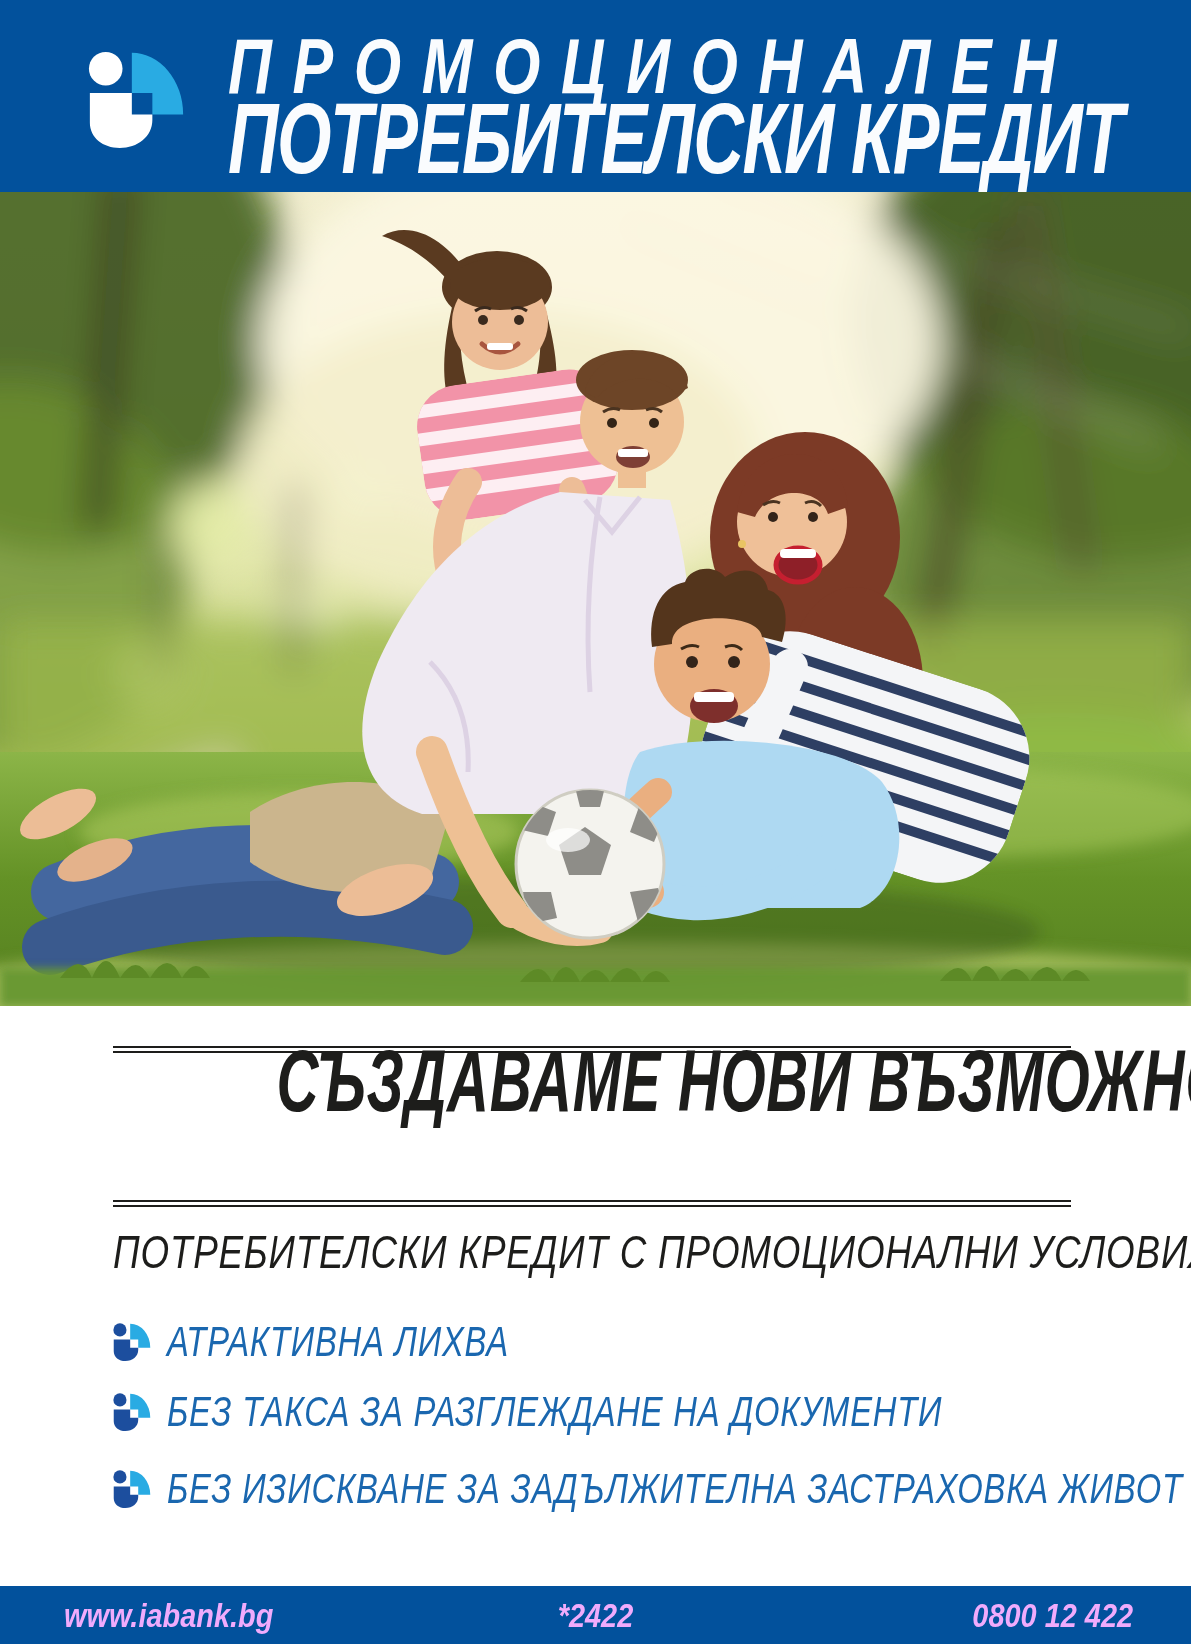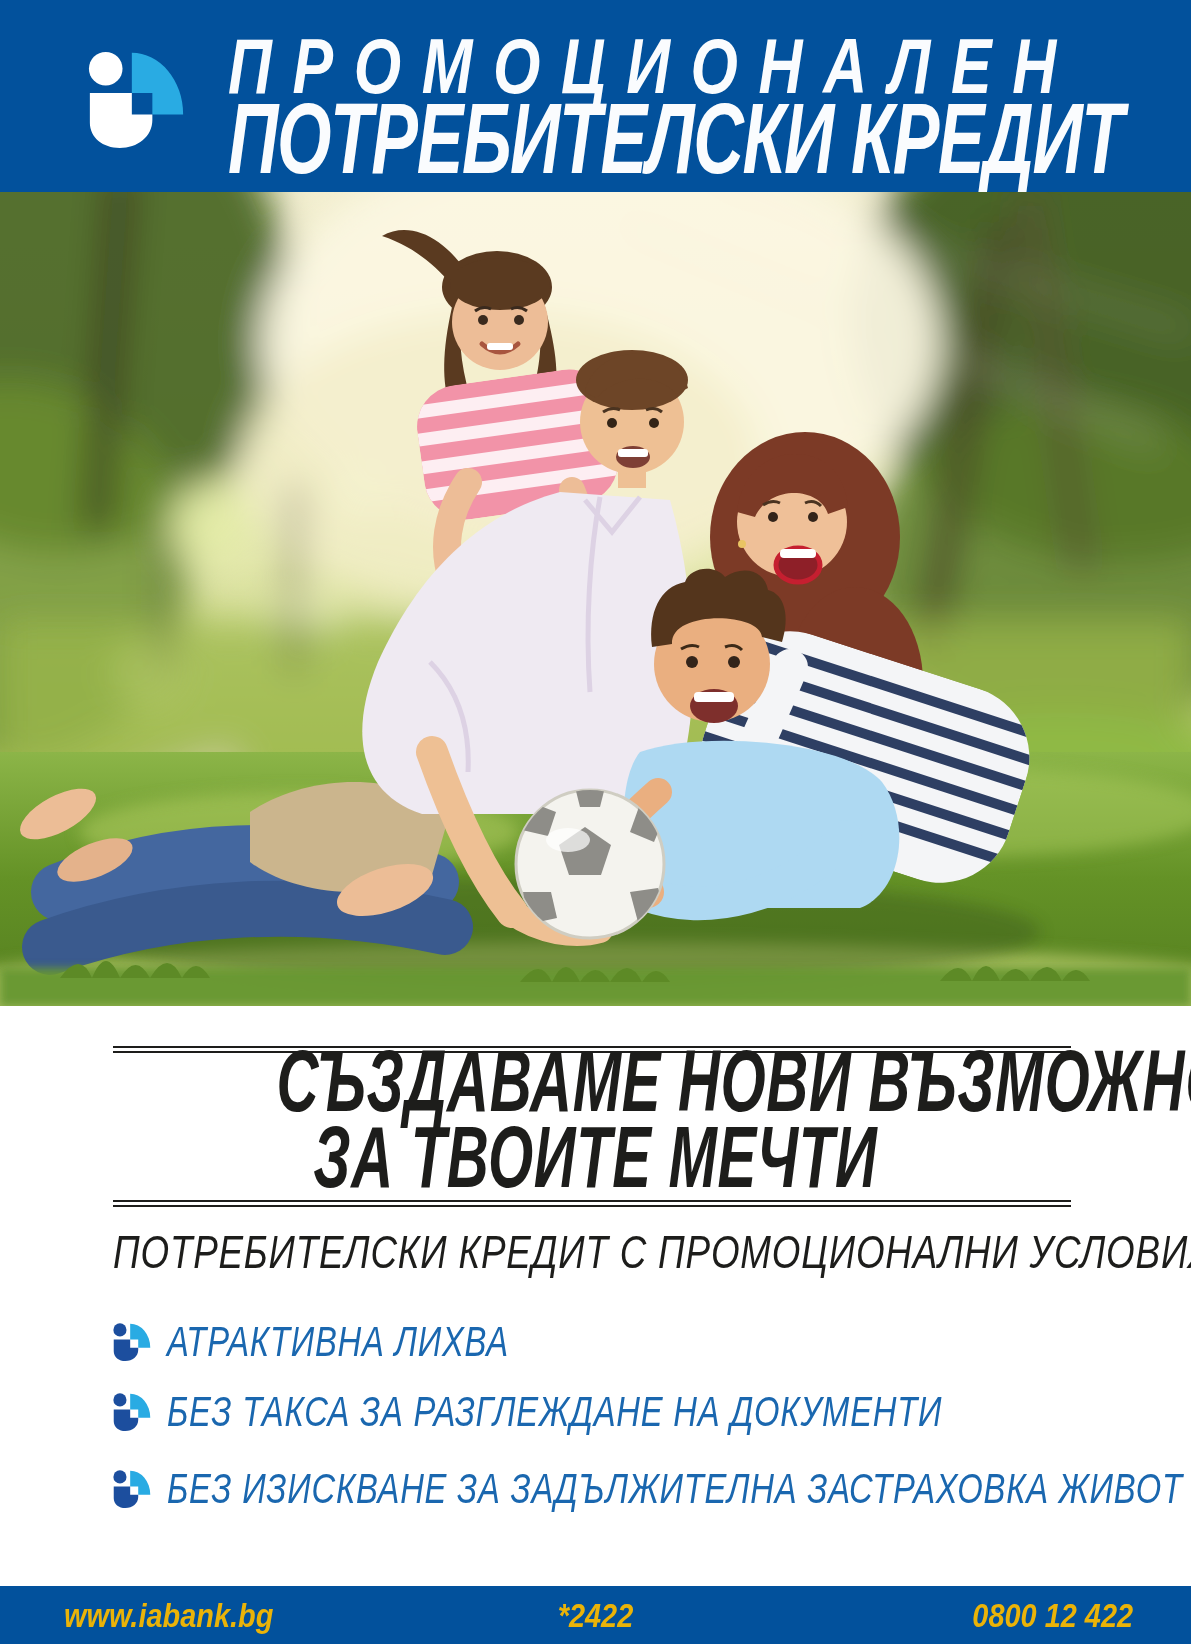--- a/index.html
+++ b/index.html
@@ -38,21 +38,21 @@
     transform:scale(.80,1);transform-origin:left top;}
   .benefits{position:absolute;left:113px;top:316px;}
   .benefit{display:flex;align-items:center;height:40px;margin-bottom:30px;}
   .benefit + .benefit{margin-top:0;}
   .benefit .mark{width:38px;height:38px;flex:0 0 38px;margin-right:16px;}
   .benefit .blabel{white-space:nowrap;color:#1a67af;font-size:42px;line-height:1;
     letter-spacing:1px;transform:scale(.78,1);transform-origin:left center;}
   .benefit:nth-child(2){margin-bottom:37px;}
   
   .footer{position:absolute;left:0;top:1586px;width:1191px;height:58px;background:#02519c;
-    display:grid;grid-template-columns:1fr auto 1fr;align-items:center;color:#eab308;}
+    display:grid;grid-template-columns:1fr auto 1fr;align-items:center;color:#f0abfc;}
   .footer .fitem{font-size:34px;font-weight:bold;line-height:1;white-space:nowrap;}
   .footer .f-left{justify-self:start;margin-left:64px;transform:scale(.85,1);transform-origin:left center;}
   .footer .f-center{justify-self:center;transform:scale(.85,1);transform-origin:center center;}
   .footer .f-right{justify-self:end;margin-right:58px;transform:scale(.85,1);transform-origin:right center;}
 </style>
 </head>
 <body>
 
 <svg width="0" height="0" style="position:absolute">
   <defs>
@@ -265,21 +265,20 @@
           <path d="M0,792 q20,-26 32,0 q14,-30 28,0 q16,-24 30,0 q18,-28 32,0 q14,-22 28,0" transform="translate(940,-3)" fill="#5d8a26"></path>
         </g>
       </g>
     </svg>
   </div>
 
   <div class="lower">
     <div class="rule rule-top"></div>
     <div class="headline">
       <span class="hline"><span>СЪЗДАВАМЕ НОВИ ВЪЗМОЖНОСТИ</span></span>
-      <span class="hline"><span>ЗА ТВОИТЕ МЕЧТИ</span></span>
     </div>
     <div class="rule rule-bottom"></div>
 
     <div class="subheadline">ПОТРЕБИТЕЛСКИ КРЕДИТ С ПРОМОЦИОНАЛНИ УСЛОВИЯ:</div>
 
     <div class="benefits">
       <div class="benefit">
         <svg class="mark" viewBox="0 0 104 104" style="--logo-main:#1c4e9e;--logo-accent:#29abe3">
             <use href="#iab-logo"></use>
           </svg>

